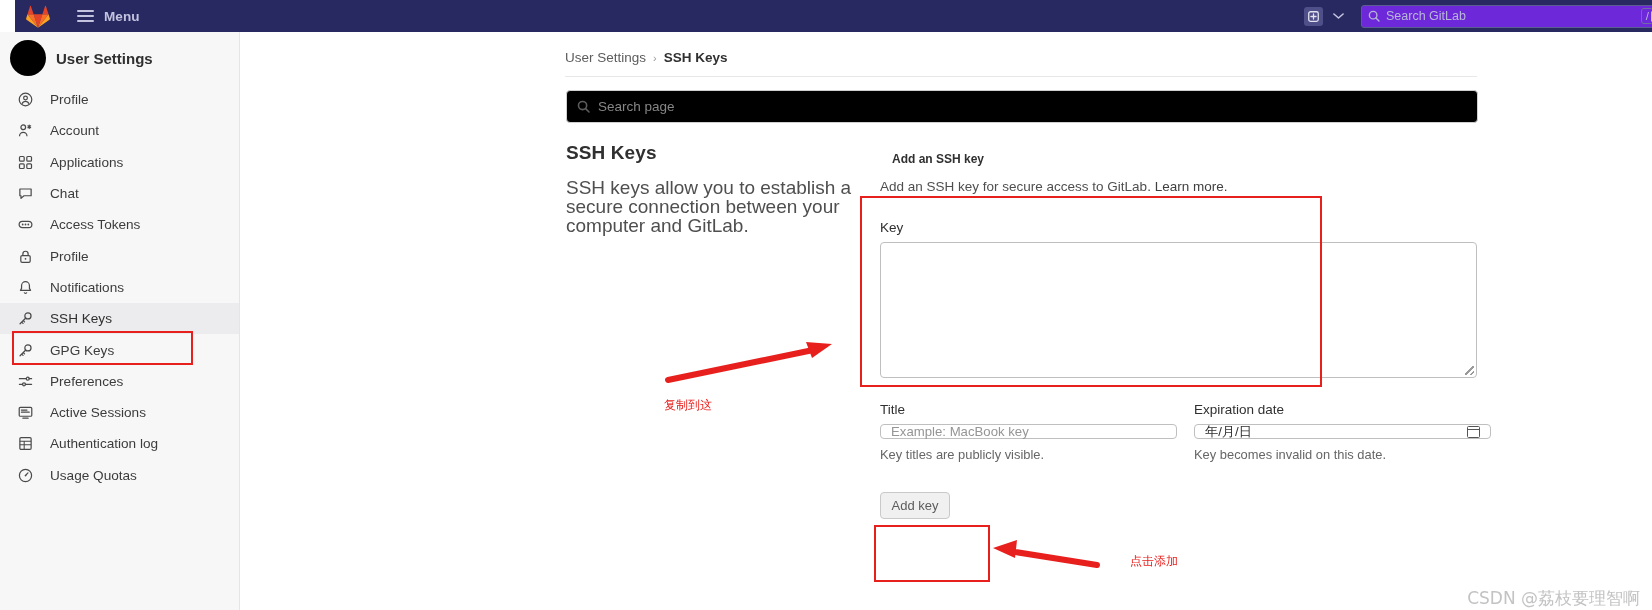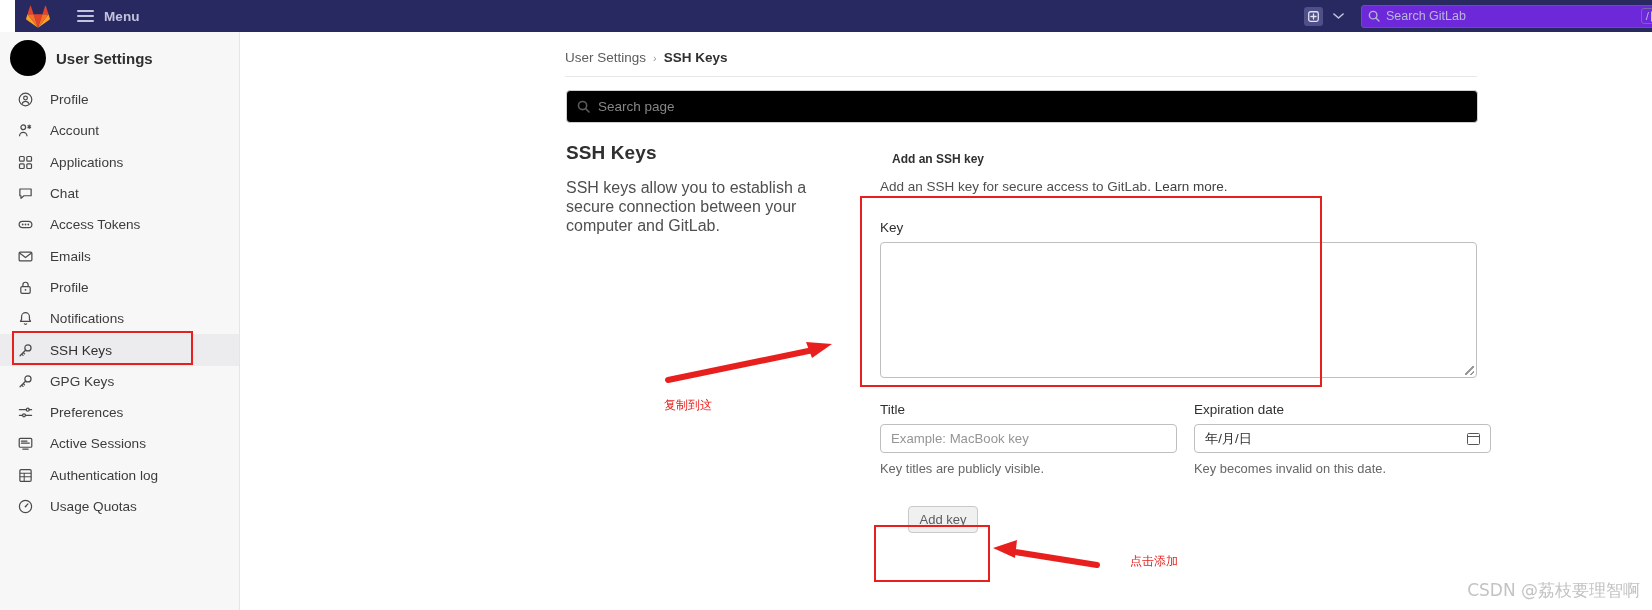--- a/index.html
+++ b/index.html
@@ -124,21 +124,21 @@
   }
   .page-search .sicon { color: #5c5c5c; font-size: 12.5px; display: flex; }
   .page-search .stext { margin-left: 8px; color: #868686; font-size: 13.5px; }
 
   .col-left { position: absolute; top: 110px; left: 326px; width: 290px; }
   .col-left h2 {
     margin: 0; font-size: 19px; font-weight: 600; color: #303030;
     letter-spacing: .1px;
   }
   .col-left p {
-    margin: 14px 0 0 0; font-size: 16px; color: #4f4f4f; line-height: 19px;
+    margin: 14px 0 0 0; font-size: 19px; color: #4f4f4f; line-height: 19px;
   }
 
   .col-right { position: absolute; top: 108px; left: 640px; width: 600px; }
   .col-right h3 {
     margin: 12px; font-size: 12px; font-weight: 600; color: #303030;
   }
   .col-right .sub {
     margin: 13px 0 0 0; font-size: 13.5px; color: #4f4f4f;
   }
   .col-right .sub a { color: #404040; text-decoration: none; cursor: pointer; }
@@ -160,59 +160,59 @@
       linear-gradient(135deg, transparent 0 74%, #9a9a9a 74% 86%, transparent 86% 100%);
   }
   .key-help {
     margin-top: 7px; width: 600px;
     font-size: 12.9px; color: #666; line-height: 17.5px;
   }
 
   .row2 { display: flex; margin-top: 24px; gap: 10px; }
   .fld { }
   .fld .inp {
-    margin-top: 7px; height: 29px;
+    margin-top: 7px; height: 15px;
     border: 1px solid #bfbfbf; border-radius: 4px;
     display: flex; align-items: center; padding: 0 10px;
     background: #fff; cursor: text;
   }
   .fld .inp .ph { font-size: 13.2px; color: #959595; }
   .fld .inp .dateval { font-size: 13.2px; color: #303030; }
   .fld .hint { margin-top: 8px; font-size: 12.9px; color: #666; }
   .fld.title-fld { width: 297px; }
   .fld.title-fld .inp { width: 297px; }
   .fld.exp-fld { width: 297px; margin-left: 7px; }
   .fld.exp-fld .inp { width: 297px; justify-content: space-between; }
   .cal-ico {
     width: 13px; height: 12px; border: 1.3px solid #555; border-radius: 1.5px;
     position: relative; flex: none;
   }
   .cal-ico::before {
     content: ""; position: absolute; top: 2px; left: 0; right: 0;
     height: 1.3px; background: #555;
   }
 
-  .addkey-wrap { margin-top: 30px; position: relative; display: inline-block; margin-left: 28px; }
+  .addkey-wrap { margin-top: 30px; position: relative; display: inline-block; }
   .addkey-btn {
     width: 70px; height: 27px;
     background: #f0f0f0; border: 1px solid #c9c9c9; border-radius: 4px;
     display: flex; align-items: center; justify-content: center;
     font-size: 13px; color: #5c5c5c; cursor: pointer;
   }
 
   
   .anno { position: absolute; pointer-events: none; }
   .anno-box { border: 2.5px solid #e8201d; }
   .anno-text {
     color: #e8201d; font-size: 12px;
     font-family: "DejaVu Sans", "Liberation Sans", sans-serif;
     white-space: nowrap;
   }
   .watermark {
-    position: absolute; right: 12px; bottom: 8px;
+    position: absolute; right: 12px; bottom: 0;
     color: #c3c3c3; font-size: 17px;
     font-family: "DejaVu Sans", "Liberation Sans", sans-serif;
     white-space: nowrap;
   }
 </style>
 </head>
 <body>
 
 <div id="app">
 
@@ -320,29 +320,20 @@
           <svg width="15" height="15" viewBox="0 0 16 16" aria-hidden="true">
             <rect x="1.2" y="4.6" width="13.6" height="6.8" rx="3.4" fill="none" stroke="#4a4a4a" stroke-width="1.3"></rect>
             <circle cx="5" cy="8" r="0.95" fill="#4a4a4a"></circle>
             <circle cx="8" cy="8" r="0.95" fill="#4a4a4a"></circle>
             <circle cx="11" cy="8" r="0.95" fill="#4a4a4a"></circle>
           </svg>
         </span>
         <span class="lbl">Access Tokens</span>
       </li>
 
-      <li class="side-item">
-        <span class="ico">
-          <svg width="15" height="15" viewBox="0 0 16 16" aria-hidden="true">
-            <rect x="1.2" y="3.4" width="13.6" height="9.2" rx="1.2" fill="none" stroke="#4a4a4a" stroke-width="1.3"></rect>
-            <path d="M1.6 4.2 L8 9 L14.4 4.2" fill="none" stroke="#4a4a4a" stroke-width="1.3"></path>
-          </svg>
-        </span>
-        <span class="lbl">Emails</span>
-      </li>
 
       <li class="side-item">
         <span class="ico">
           <svg width="15" height="15" viewBox="0 0 16 16" aria-hidden="true">
             <rect x="3" y="7" width="10" height="7.2" rx="1.4" fill="none" stroke="#4a4a4a" stroke-width="1.3"></rect>
             <path d="M5.2 7 V5.2 a2.8 2.8 0 0 1 5.6 0 V7" fill="none" stroke="#4a4a4a" stroke-width="1.3"></path>
             <circle cx="8" cy="10.5" r="0.95" fill="#4a4a4a"></circle>
           </svg>
         </span>
         <span class="lbl">Profile</span>

